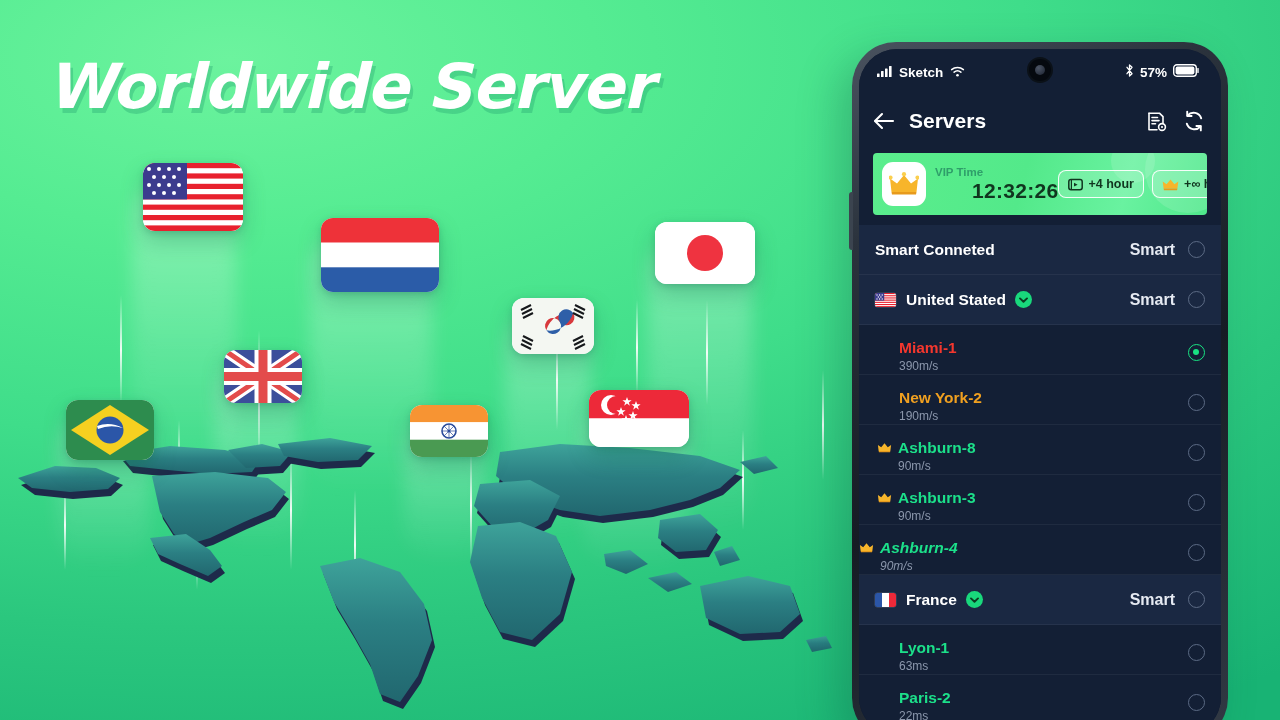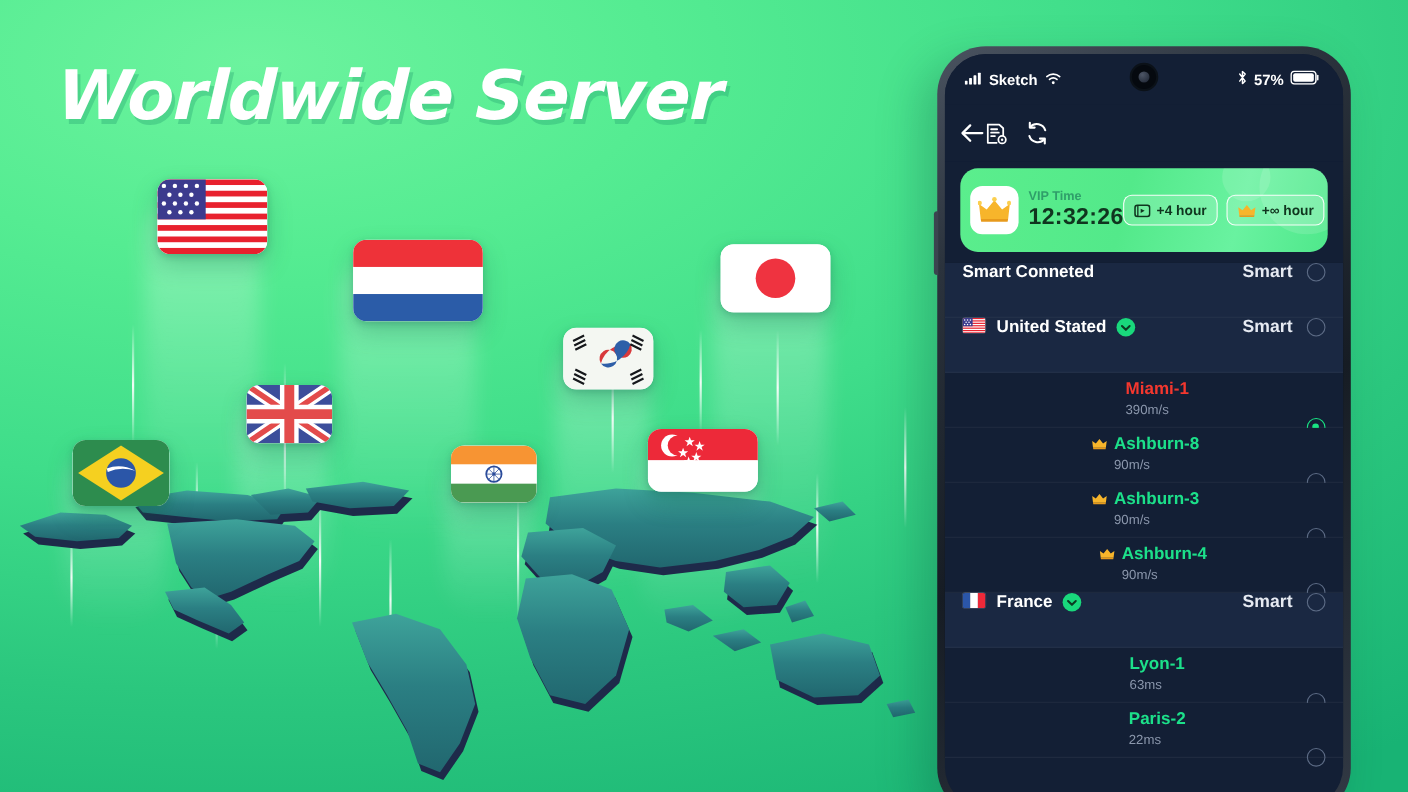--- a/index.html
+++ b/index.html
@@ -74,49 +74,49 @@
   .appbar {
     height:52px; display:flex; align-items:center; padding:0 16px 0 14px;
     color:#fff; background:#131F35;
   }
   .appbar .title { font-size:21px; font-weight:700; margin-left:14px; flex:1; }
   .appbar .acts { display:flex; align-items:center; gap:16px; }
 
   
   .vipwrap { padding:6px 14px 10px; background:#131F35; }
   .vip {
-    height:76px; border-radius:16px; display:flex; align-items:center; padding:0 9px;
+    height:62px; border-radius:4px; display:flex; align-items:center; padding:0 9px;
     background:linear-gradient(105deg,#5BEE8D 0%,#53E98A 45%,#69F2A0 75%,#4FE88B 100%);
     position:relative; overflow:hidden;
   }
   .vip .bub { position:absolute; border-radius:50%; background:rgba(255,255,255,.13); }
   .crownbox {
     width:44px; height:44px; border-radius:11px; background:#fff;
     display:flex; align-items:center; justify-content:center; flex:0 0 auto; z-index:2;
   }
   .viptxt { margin-left:9px; z-index:2; }
   .viptxt .lbl { font-size:11.5px; color:#2F9E6A; line-height:13px; font-weight:600; }
-  .viptxt .time { font-size:21px; font-weight:700; color:#10351F; line-height:24px; letter-spacing:.3px; }
+  .viptxt .time { font-size:21px; font-weight:700; color:#10351F; line-height:24px; letter-spacing:.3px;margin-left:37px; }
   .vipbtns { margin-left:auto; display:flex; gap:8px; z-index:2;justify-content:center; }
   .vipbtn {
     height:28px; border-radius:8px; border:1.4px solid rgba(255,255,255,.92);
     background:rgba(255,255,255,.16);
     display:flex; align-items:center; gap:5px; padding:0 9px;
     font-size:12.5px; font-weight:700; color:#10351F; white-space:nowrap;
   }
 
   
   .list { background:#131F35; }
   .row {
-    height:50px; display:flex; padding:0 16px 0 16px;
+    height:50px; display:flex; align-items:center; padding:0 16px 0 16px;
     border-bottom:1px solid rgba(255,255,255,.055);
     position:relative;
   }
   .row.header { background:#1A2842; }
-  .row.server { height:50px; background:#131F35; padding-left:40px; align-items:center; padding-top:6px;flex-direction:column; }
+  .row.server { height:50px; background:#131F35; padding-left:40px; align-items:flex-end; padding-top:6px; }
   .row .name { font-size:15.5px; font-weight:700; color:#fff; }
   .row .smart { font-size:16px; font-weight:700; color:#E6EAF2; margin-left:auto; margin-right:13px; }
   .flagmini { width:21px; height:14px; border-radius:2.5px; overflow:hidden; margin-right:10px; flex:0 0 auto; box-shadow:0 0 0 .5px rgba(255,255,255,.2); }
   .flagmini svg { display:block; width:100%; height:100%; }
   .chev { width:17px; height:17px; border-radius:50%; background:#19D87C; margin-left:9px;
           display:flex; align-items:center; justify-content:center; }
   .radio { width:17px; height:17px; border-radius:50%; border:1.6px solid #5C6B85; flex:0 0 auto; }
   .radio.on { border-color:#19E383; position:relative; }
   .radio.on:after{ content:""; position:absolute; left:3.7px; top:3.7px; width:6px; height:6px; border-radius:50%; background:#19E383; }
   .srv-main { display:flex; align-items:center; gap:6px; }
@@ -372,20 +372,21 @@
 
     <div class="appbar">
       <span style="display:flex;">
         <svg width="22" height="18" viewBox="0 0 22 18">
             <g fill="none" stroke="#fff" stroke-width="2.1" stroke-linecap="round" stroke-linejoin="round">
               <path d="M20 9 H2.5"></path>
               <path d="M9 2 L2 9 L9 16"></path>
             </g>
           </svg>
       </span>
+      <span class="title">Servers</span>
       <span class="acts">
         <span style="display:flex;">
           <svg width="21" height="21" viewBox="0 0 21 21">
               <g fill="none" stroke="#fff" stroke-width="1.6" stroke-linecap="round" stroke-linejoin="round">
             <path d="M3 2.2 H13.4 L17 5.6 V12"></path>
                 <path d="M3 2.2 V18.8 H11"></path>
             <path d="M6 6.5 H11.5 M6 9.6 H13 M6 12.7 H9.5"></path>
               </g>
             <circle cx="16" cy="16" r="3.4" fill="none" stroke="#fff" stroke-width="1.6"></circle>
               <circle cx="16" cy="16" r="1.1" fill="#fff"></circle>
@@ -492,20 +493,29 @@
       <div class="row server">
         <div class="srv-col">
           <div class="srv-main">
               <span class="srv-name" style="color:#F4372E">Miami-1</span>
             </div>
           <div class="srv-ping">390m/s</div>
         </div>
         <span class="radio on srv-right"></span>
       </div>
 
+      <div class="row server">
+        <div class="srv-col">
+          <div class="srv-main">
+              <span class="srv-name" style="color:#F0A020">New York-2</span>
+            </div>
+          <div class="srv-ping">190m/s</div>
+        </div>
+        <span class="radio srv-right"></span>
+      </div>
 
       <div class="row server" style="padding-left:18px;">
         <div class="srv-col">
           <div class="srv-main">
             <span class="crownmini">
               <svg width="15" height="11" viewBox="0 0 17 13">
                   <path d="M1.6 10.6 L.7 3.4 L4.6 6.2 L8.5 1.4 L12.4 6.2 L16.3 3.4 L15.4 10.6 Z" fill="#F7B52B"></path>
                   <path d="M1.6 10.6 H15.4 L15.1 12.2 H1.9 Z" fill="#E79A1C"></path>
                 </svg>
             </span>
@@ -525,21 +535,21 @@
                   <path d="M1.6 10.6 H15.4 L15.1 12.2 H1.9 Z" fill="#E79A1C"></path>
                 </svg>
             </span>
             <span class="srv-name" style="color:#1CE08A">Ashburn-3</span>
           </div>
           <div class="srv-ping" style="margin-left:21px;">90m/s</div>
         </div>
         <span class="radio srv-right"></span>
       </div>
 
-      <div class="row server" style="padding-left:32px;">
+      <div class="row server" style="padding-left:0;font-style:italic;">
         <div class="srv-col">
           <div class="srv-main">
             <span class="crownmini">
               <svg width="15" height="11" viewBox="0 0 17 13">
                   <path d="M1.6 10.6 L.7 3.4 L4.6 6.2 L8.5 1.4 L12.4 6.2 L16.3 3.4 L15.4 10.6 Z" fill="#F7B52B"></path>
                   <path d="M1.6 10.6 H15.4 L15.1 12.2 H1.9 Z" fill="#E79A1C"></path>
                 </svg>
             </span>
             <span class="srv-name" style="color:#1CE08A">Ashburn-4</span>
           </div>

